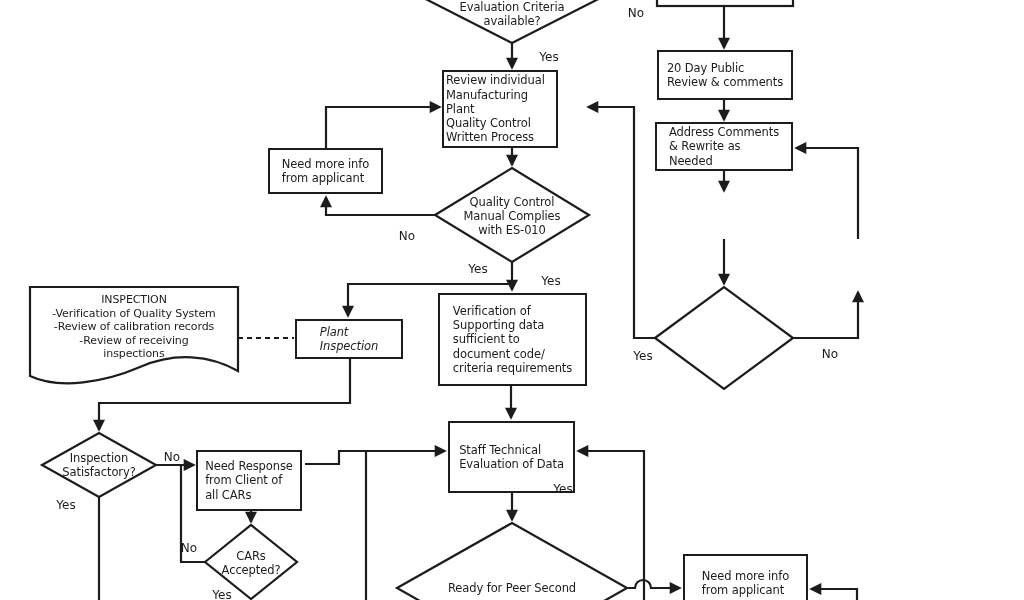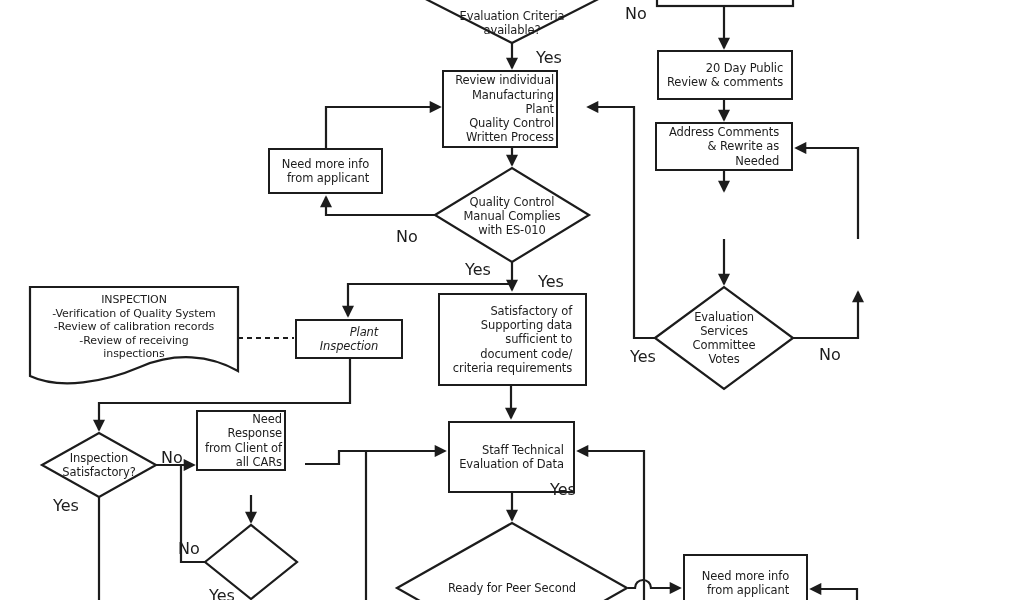--- a/index.html
+++ b/index.html
@@ -1,25 +1,25 @@
 <!DOCTYPE html>
 <html><head>
 <meta charset="utf-8">
 <style>
   html,body{margin:0;padding:0;background:#ffffff;}
   #stage{position:relative;width:1024px;height:600px;overflow:hidden;background:#ffffff;
          font-family:"DejaVu Sans","Liberation Sans",sans-serif;color:#1c1c1c;}
   #wires{position:absolute;left:0;top:0;z-index:1;}
   .box{position:absolute;z-index:2;box-sizing:border-box;border:2px solid #1c1c1c;background:#ffffff;
-       display:flex;align-items:center;justify-content:center;text-align:right;
+       display:flex;align-items:center;justify-content:center;text-align:left;
        white-space:pre-line;font-size:11.5px;line-height:1.24;letter-spacing:-0.1px;padding:2px;}
   .dtext{position:absolute;z-index:3;display:flex;align-items:center;justify-content:center;
          text-align:center;white-space:pre-line;font-size:11.5px;line-height:1.24;letter-spacing:-0.1px;}
   .doctext{font-size:11px;}
-  .lbl{position:absolute;z-index:3;transform:translate(-50%,-50%);font-size:16px;text-align:center;}
+  .lbl{position:absolute;z-index:3;transform:translate(-50%,-50%);font-size:12px;text-align:center;}
 </style>
 </head>
 <body>
 
 <div id="stage">
 
   <svg id="wires" width="1024" height="600" viewBox="0 0 1024 600">
     <defs>
       <marker id="ah" viewBox="0 0 10 10" refX="8.5" refY="5" markerWidth="6" markerHeight="5.5" orient="auto-start-reverse">
         <path d="M0,0 L10,5 L0,10 z" fill="#1c1c1c"></path>
@@ -73,44 +73,42 @@
 Written Process</div>
   <div class="box" style="left:268px;top:148px;width:115px;height:46px;">Need more info
 from applicant</div>
   <div class="box" style="left:657px;top:50px;width:136px;height:50px;">20 Day Public
 Review &amp; comments</div>
   <div class="box" style="left:655px;top:122px;width:138px;height:49px;">Address Comments
 &amp; Rewrite as
 Needed</div>
   <div class="box" style="left:295px;top:319px;width:108px;height:40px;font-style:italic;">Plant
 Inspection</div>
-  <div class="box" style="left:438px;top:293px;width:149px;height:93px;">Satisfactory of
+  <div class="box" style="left:438px;top:293px;width:149px;height:93px;">Verification of
 Supporting data
 sufficient to
 document code/
 criteria requirements</div>
   <div class="box" style="left:448px;top:421px;width:127px;height:72px;">Staff Technical
 Evaluation of Data</div>
-  <div class="box" style="left:196px;top:410px;width:90px;height:61px;">Need Response
+  <div class="box" style="left:196px;top:450px;width:106px;height:61px;">Need Response
 from Client of
 all CARs</div>
   <div class="box" style="left:683px;top:554px;width:125px;height:58px;">Need more info
 from applicant</div>
 
-  <div class="dtext" style="left:412px;top:0px;width:200px;height:28px;margin-top:9px;">Evaluation Criteria
+  <div class="dtext" style="left:412px;top:0px;width:200px;height:28px;">Evaluation Criteria
 available?</div>
   <div class="dtext" style="left:437px;top:194px;width:150px;height:44px;">Quality Control
 Manual Complies
 with ES-010</div>
-  <div class="dtext" style="left:664px;top:309px;width:120px;height:58px;">Evaluation
-Services
-Committee
-Votes</div>
   <div class="dtext" style="left:44px;top:450px;width:110px;height:30px;">Inspection
 Satisfactory?</div>
+  <div class="dtext" style="left:201px;top:547px;width:100px;height:32px;">CARs
+Accepted?</div>
   <div class="dtext" style="left:402px;top:580px;width:220px;height:17px;">Ready for Peer Second</div>
   <div class="dtext doctext" style="left:32px;top:290px;width:204px;height:74px;">INSPECTION
 -Verification of Quality System
 -Review of calibration records
 -Review of receiving
 inspections</div>
 
   <div class="lbl" style="left:549px;top:57px;">Yes</div>
   <div class="lbl" style="left:636px;top:13px;">No</div>
   <div class="lbl" style="left:407px;top:236px;">No</div>

